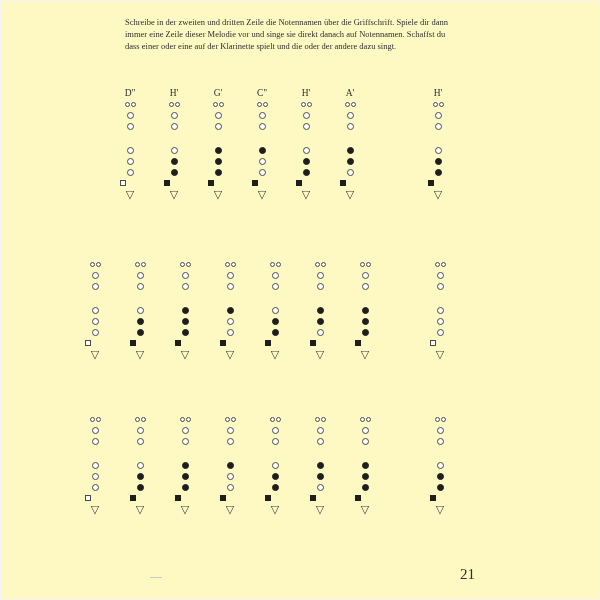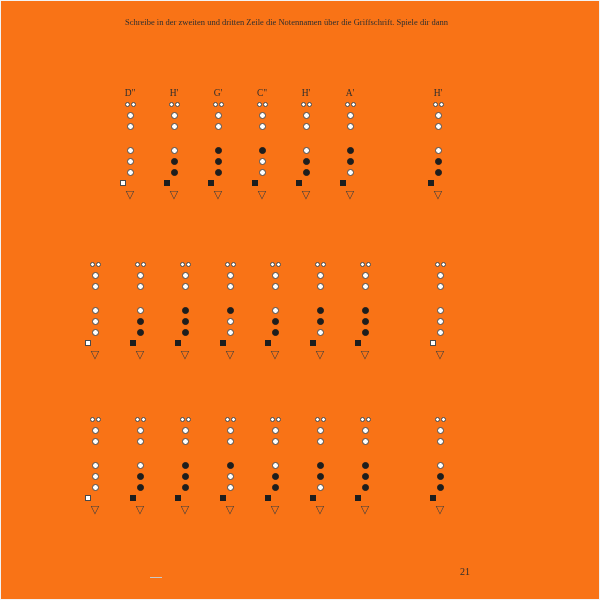--- a/index.html
+++ b/index.html
@@ -1,19 +1,19 @@
 <!DOCTYPE html>
 <html><head>
 <meta charset="utf-8">
 <style>
   html,body{margin:0;padding:0;background:#e8e8e8;}
   .page{
     position:relative;
     width:600px;height:600px;
-    background:#f97316;
+    background:#fef9c3;
     font-family:"Liberation Serif","DejaVu Serif",serif;
     color:#2e2e2e;
     overflow:hidden;
     box-shadow:inset 0 0 0 1px #f3f3f3;
   }
   .instructions{
     position:absolute;
     left:125px;top:16px;
     font-size:8.5px;
     line-height:12.2px;
@@ -62,37 +62,39 @@
   .triangle{
     font-family:"DejaVu Sans",sans-serif;
     font-size:11px;
     line-height:11px;
     color:#3f3f3f;
     margin-top:1px;
   }
   .page-number{
     position:absolute;
     left:460px;top:566px;
-    font-size:10px;
+    font-size:15px;
     color:#2e2e2e;
   }
   .footer-dash{
     position:absolute;
     left:150px;top:577px;
     width:12px;height:1px;
     background:#c9c9c9;
   }
 </style>
 </head>
 <body>
 
 <div class="page">
 
   <div class="instructions">
     <div>Schreibe in der zweiten und dritten Zeile die Notennamen über die Griffschrift. Spiele dir dann</div>
+    <div>immer eine Zeile dieser Melodie vor und singe sie direkt danach auf Notennamen. Schaffst du</div>
+    <div>dass einer oder eine auf der Klarinette spielt und die oder der andere dazu singt.</div>
   </div>
 
   <div class="charts">
       <div class="fcol" style="left: 117px; top: 88px;">
         <div class="note-label">D''</div>
         <div class="pair">
           <span class="pcircle"></span>
           <span class="pcircle"></span>
         </div>
         <div class="hole"></div>

